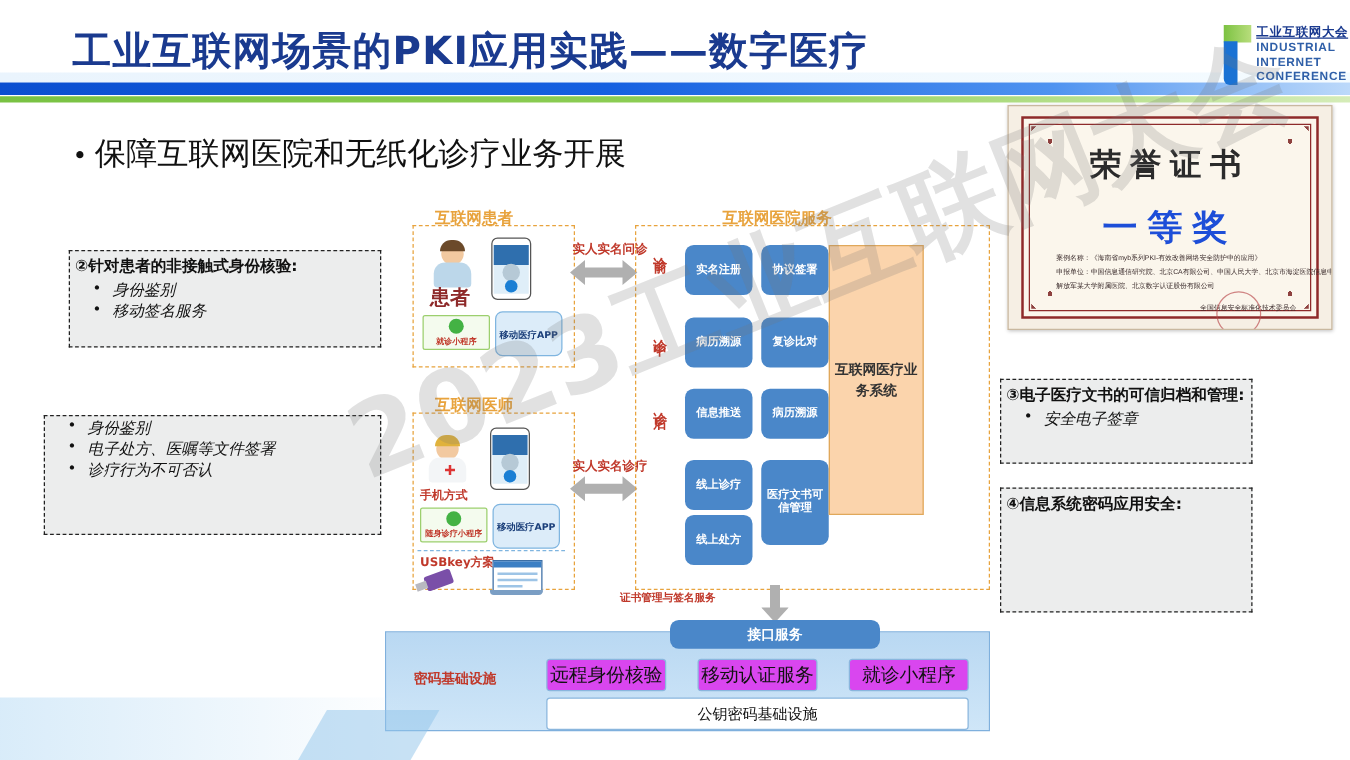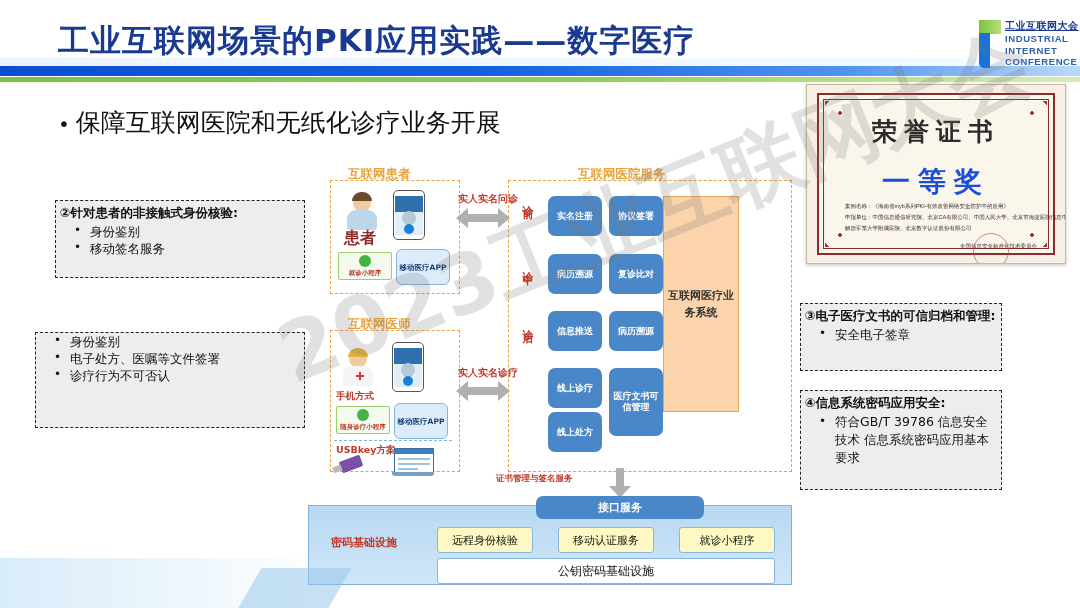--- a/index.html
+++ b/index.html
@@ -80,21 +80,21 @@
   .cert-l4{position:absolute;right:16px;top:148px;font-size:5.5px;color:#3a2b2b;white-space:nowrap;}
   .cert-seal{position:absolute;right:44px;top:138px;width:34px;height:34px;border:1.5px solid #b8474a;
     border-radius:50%;opacity:.65;}
 
   
   .callout{
     position:absolute;background:#eceded;border:1.6px dashed #222;
     font-family:"DejaVu Sans","Liberation Sans",sans-serif;color:#111;
   }
   .callout .ct{font-size:12.5px;font-weight:bold;line-height:16px;padding:4px 4px 2px 4px;}
-  .callout ul{margin:0;padding:0 4px 4px 34px;list-style:none;}
+  .callout ul{margin:0;padding:0 4px 4px 34px;list-style:none;font-style:italic;}
   .callout li{font-size:12.5px;line-height:17px;position:relative;}
   .callout li:before{content:"•";position:absolute;left:-16px;top:-1px;font-size:12px;}
 
   #box2{left:55px;top:200px;width:248px;height:76px;}
   #box1{left:35px;top:332px;width:268px;height:94px;}
   #box3{left:800px;top:303px;width:200px;height:66px;}
   #box4{left:800px;top:390px;width:200px;height:98px;}
   #box4 li{line-height:18px;}
 
   
@@ -188,23 +188,23 @@
   
   .infra{position:absolute;left:308px;top:505px;width:482px;height:78px;
     background:linear-gradient(180deg,#b9d8f2 0%,#cfe6f8 100%);border:1px solid #7fb0dd;}
   .infra-lbl{position:absolute;left:318px;top:535px;width:92px;text-align:center;
     font-size:11px;font-weight:bold;color:#c0392b;
     font-family:"DejaVu Sans","Liberation Sans",sans-serif;}
   .iface{position:absolute;left:536px;top:496px;width:168px;height:23px;
     background:#4a87c9;border-radius:7px;color:#fff;font-size:11px;font-weight:bold;
     display:flex;align-items:center;justify-content:center;
     font-family:"DejaVu Sans","Liberation Sans",sans-serif;}
-  .svcbtn{position:absolute;top:527px;height:24px;background:#fef9c3;border:1px solid #8ab6dd;
+  .svcbtn{position:absolute;top:527px;height:24px;background:#d946ef;border:1px solid #8ab6dd;
     border-radius:3px;display:flex;align-items:center;justify-content:center;
-    font-size:11px;color:#111;font-family:"DejaVu Sans","Liberation Sans",sans-serif;}
+    font-size:15px;color:#111;font-family:"DejaVu Sans","Liberation Sans",sans-serif;}
   #svc1{left:437px;width:94px;}
   #svc2{left:558px;width:94px;}
   #svc3{left:679px;width:94px;}
   .pkibar{position:absolute;left:437px;top:558px;width:336px;height:24px;background:#fff;
     border:1px solid #8ab6dd;border-radius:3px;display:flex;align-items:center;justify-content:center;
     font-size:12px;color:#111;font-family:"DejaVu Sans","Liberation Sans",sans-serif;}
 
   .cert-svc-lbl{position:absolute;left:496px;top:473px;font-size:8.5px;font-weight:bold;color:#c0392b;
     white-space:nowrap;font-family:"DejaVu Sans","Liberation Sans",sans-serif;}
 
@@ -388,22 +388,19 @@
 
   <div class="callout" id="box3">
     <div class="ct">③电子医疗文书的可信归档和管理:</div>
     <ul>
       <li>安全电子签章</li>
     </ul>
   </div>
 
   <div class="callout" id="box4">
     <div class="ct">④信息系统密码应用安全:</div>
-    <ul>
-      <li>符合GB/T 39786 信息安全技术 信息系统密码应用基本要求</li>
-    </ul>
   </div>
 
   <div class="wm">2023工业互联网大会</div>
 
   <div class="corner-deco"></div>
   <div class="corner-deco2"></div>
 </div>
 
 </body></html>

